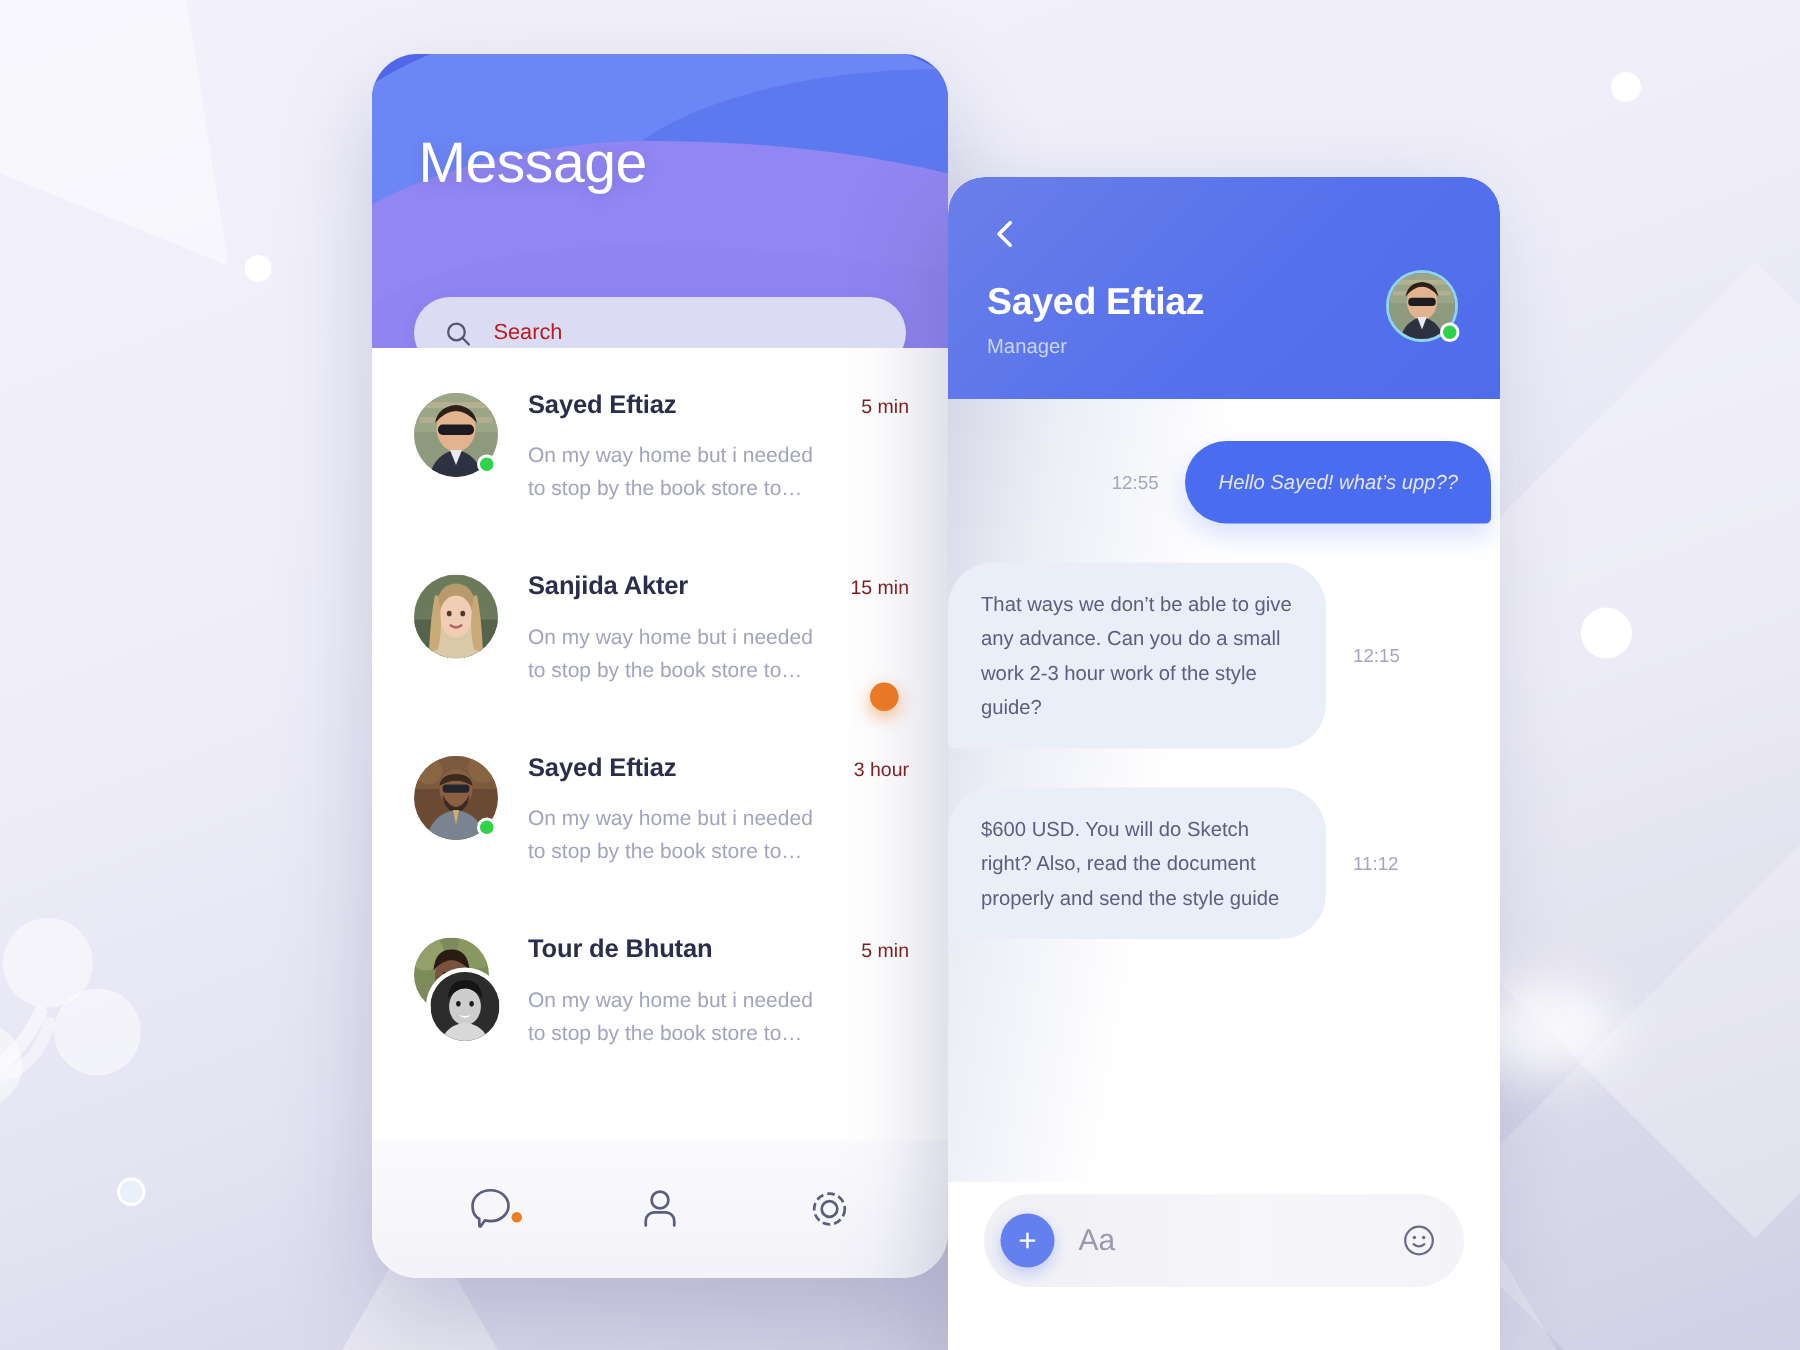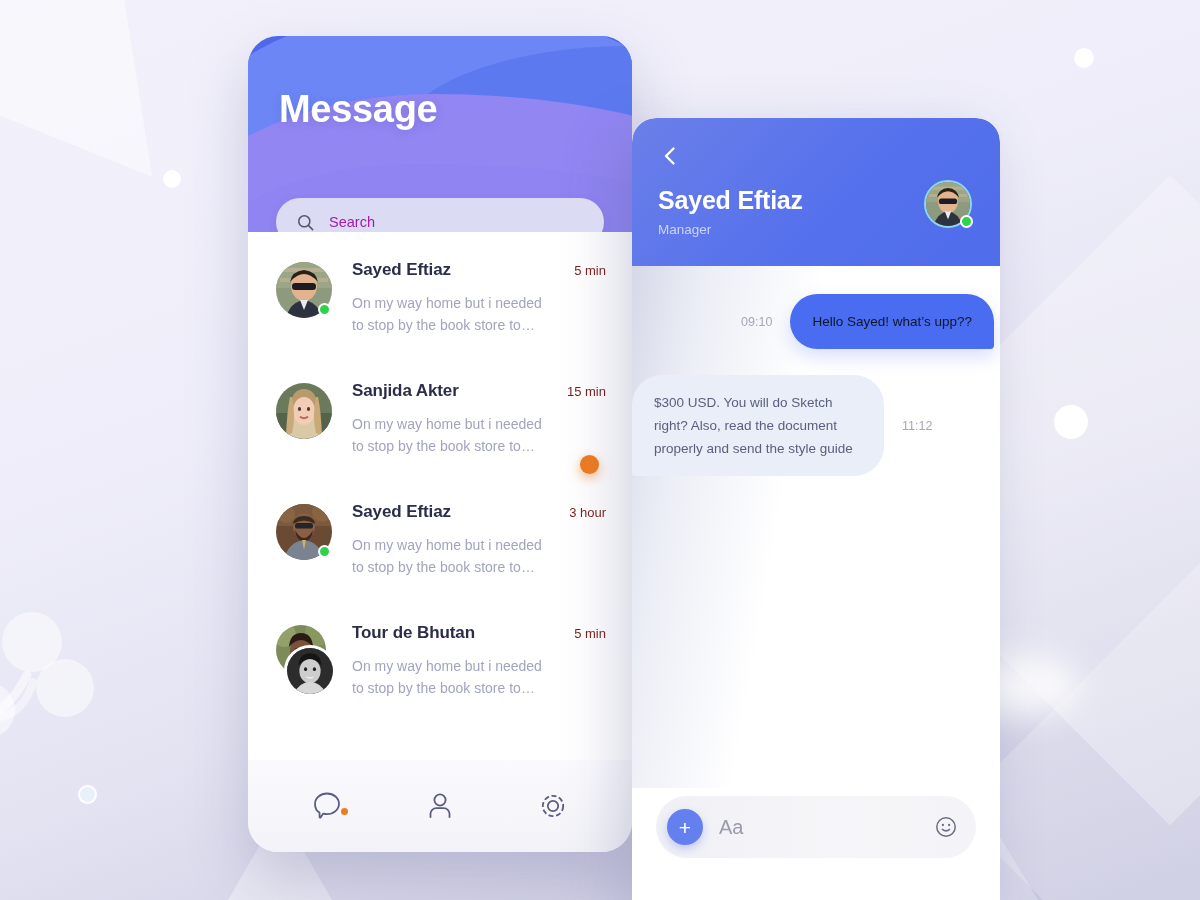--- a/index.html
+++ b/index.html
@@ -108,40 +108,40 @@
   .wave-purple2 {
     top: 128px; left: -40px; width: 520px; height: 160px;
     background: #8f84f1;
     border-radius: 40% 60% 0 0 / 60% 40% 0 0;
   }
   #app-title {
     position: absolute;
     left: 31px; top: 52px;
     color: #ffffff;
     font-size: 38px;
-    font-weight: bold;
+    font-weight: normal;
     letter-spacing: -0.3px;
     z-index: 5;
     text-shadow: 0 2px 10px rgba(60,60,140,0.18);
   }
   #search-bar {
     position: absolute;
     left: 28px; top: 162px;
     width: 328px; height: 48px;
     background: #dcdbf4;
     border-radius: 24px;
     display: flex; align-items: center;
     padding: 0 20px;
     z-index: 6;
     box-shadow: 0 3px 10px rgba(70,60,150,0.10);
   }
   #search-bar .mag { width: 19px; height: 19px; flex: 0 0 19px; }
   #search-placeholder {
     margin-left: 14px;
-    color: #a21caf;
+    color: #b91c1c;
     font-size: 14.5px;
   }
 
   #list-body {
     flex: 1 1 auto;
     background: #ffffff;
     padding-top: 14px;
     overflow: hidden;
   }
   .conv {
@@ -261,25 +261,26 @@
   }
   .msg-row { display: flex; align-items: center; margin-bottom: 26px; }
   .msg-row.out { justify-content: flex-end; }
   .msg-row.in { justify-content: flex-start; }
   .bubble {
     font-size: 13.5px; line-height: 23px;
     padding: 16px 22px;
     max-width: 252px;
   }
   .bubble.out {
-    background: #4a6cf0; color: #0f172a;
+    background: #4a6cf0; color: #e5e5e5;
     border-radius: 30px 30px 4px 30px;
     box-shadow: 0 8px 18px rgba(74,108,240,0.22);
     margin-right: -18px;
     text-align: center;
+    font-style: italic;
   }
   .bubble.in {
     background: #eaeef8; color: #5a5f7d;
     border-radius: 30px 30px 30px 4px;
     margin-left: -24px;
   }
   .stamp {
     font-size: 12.5px; color: #a5a6bb; white-space: nowrap;
   }
   .stamp.left { margin-right: 18px; }
@@ -522,28 +523,32 @@
             <path d="M20.5 32 L24 41 L27.5 32Z" fill="#e8eaef"></path>
           </svg>
         </div>
         <div id="chat-avatar-status"></div>
       </div>
     </div>
 
     <div id="chat-body">
 
       <div class="msg-row out">
-        <span class="stamp left">09:10</span>
+        <span class="stamp left">12:55</span>
         <div class="bubble out">Hello Sayed! what’s upp??</div>
       </div>
 
-
-
       <div class="msg-row in">
-        <div class="bubble in">$300 USD. You will do Sketch right? Also, read the document properly and send the style guide</div>
+        <div class="bubble in">That ways we don’t be able to give any advance. Can you do a small work 2-3 hour work of the style guide?</div>
+        <span class="stamp right">12:15</span>
+      </div>
+
+
+      <div class="msg-row in">
+        <div class="bubble in">$600 USD. You will do Sketch right? Also, read the document properly and send the style guide</div>
         <span class="stamp right">11:12</span>
       </div>
 
     </div>
 
     <div id="chat-input-area">
       <div id="chat-input-bar">
         <div id="plus-btn">+</div>
         <span id="input-placeholder">Aa</span>
         <svg id="emoji-btn" viewBox="0 0 24 24" fill="none">

